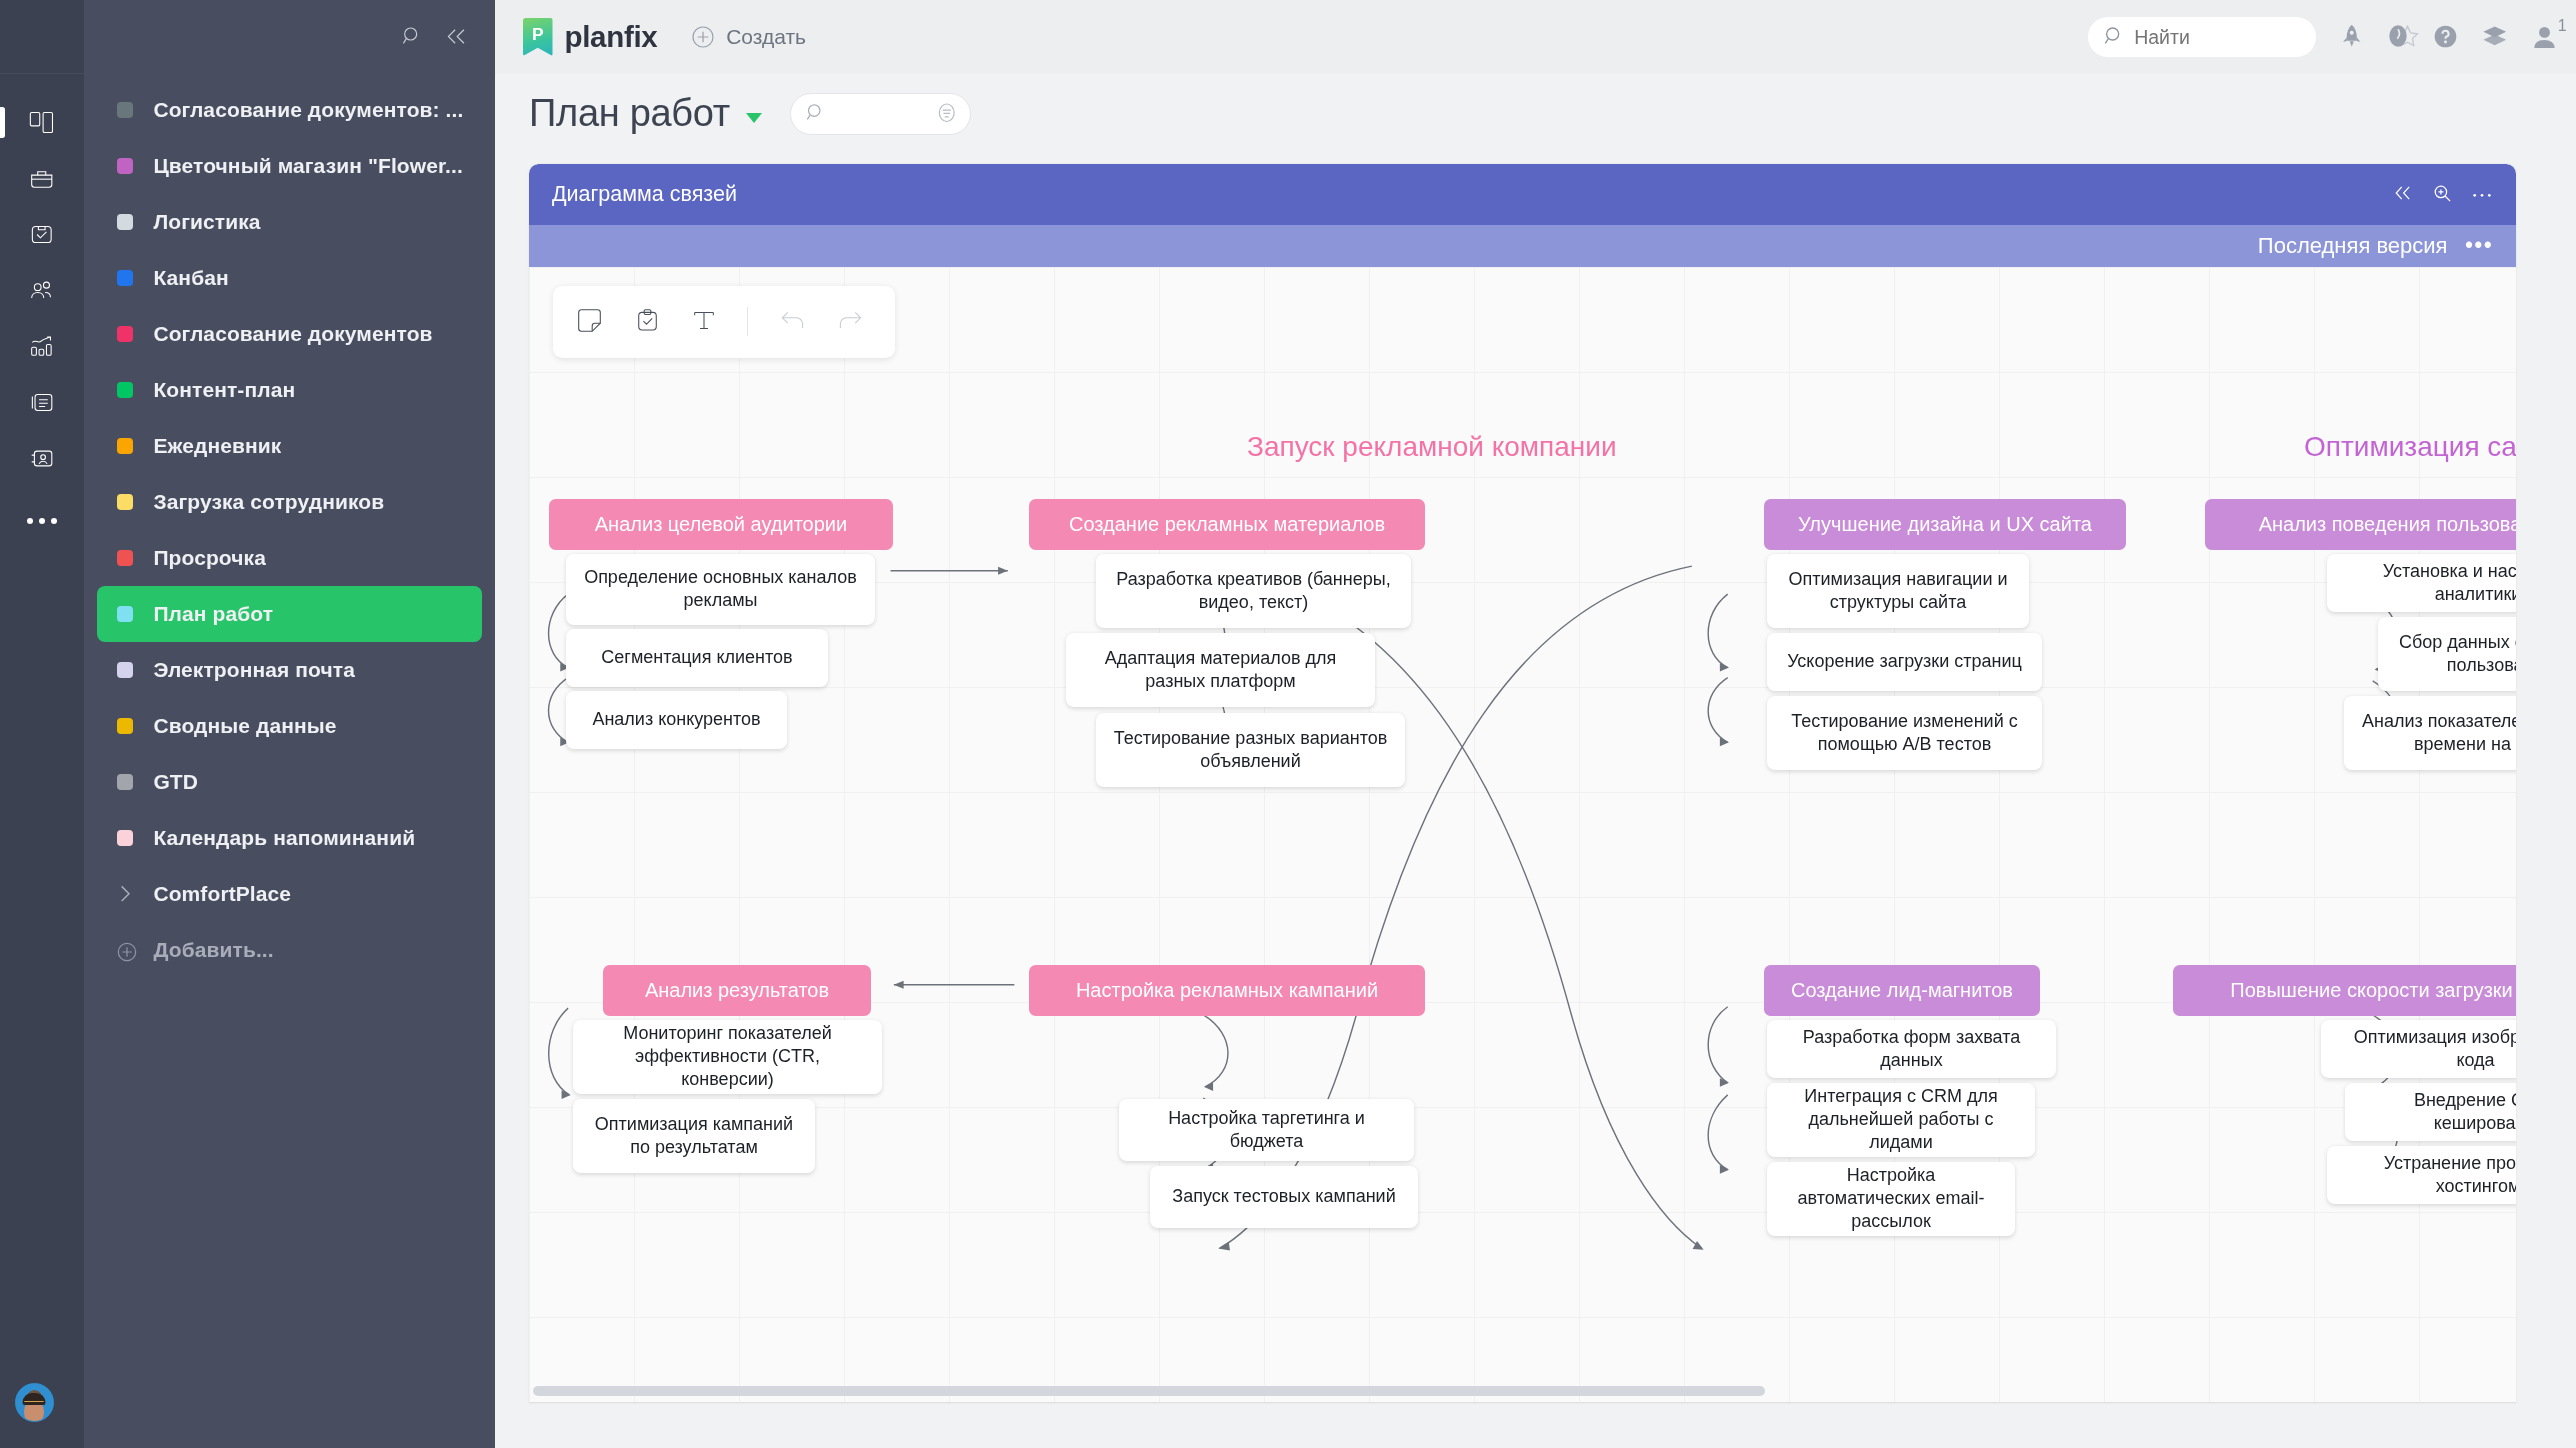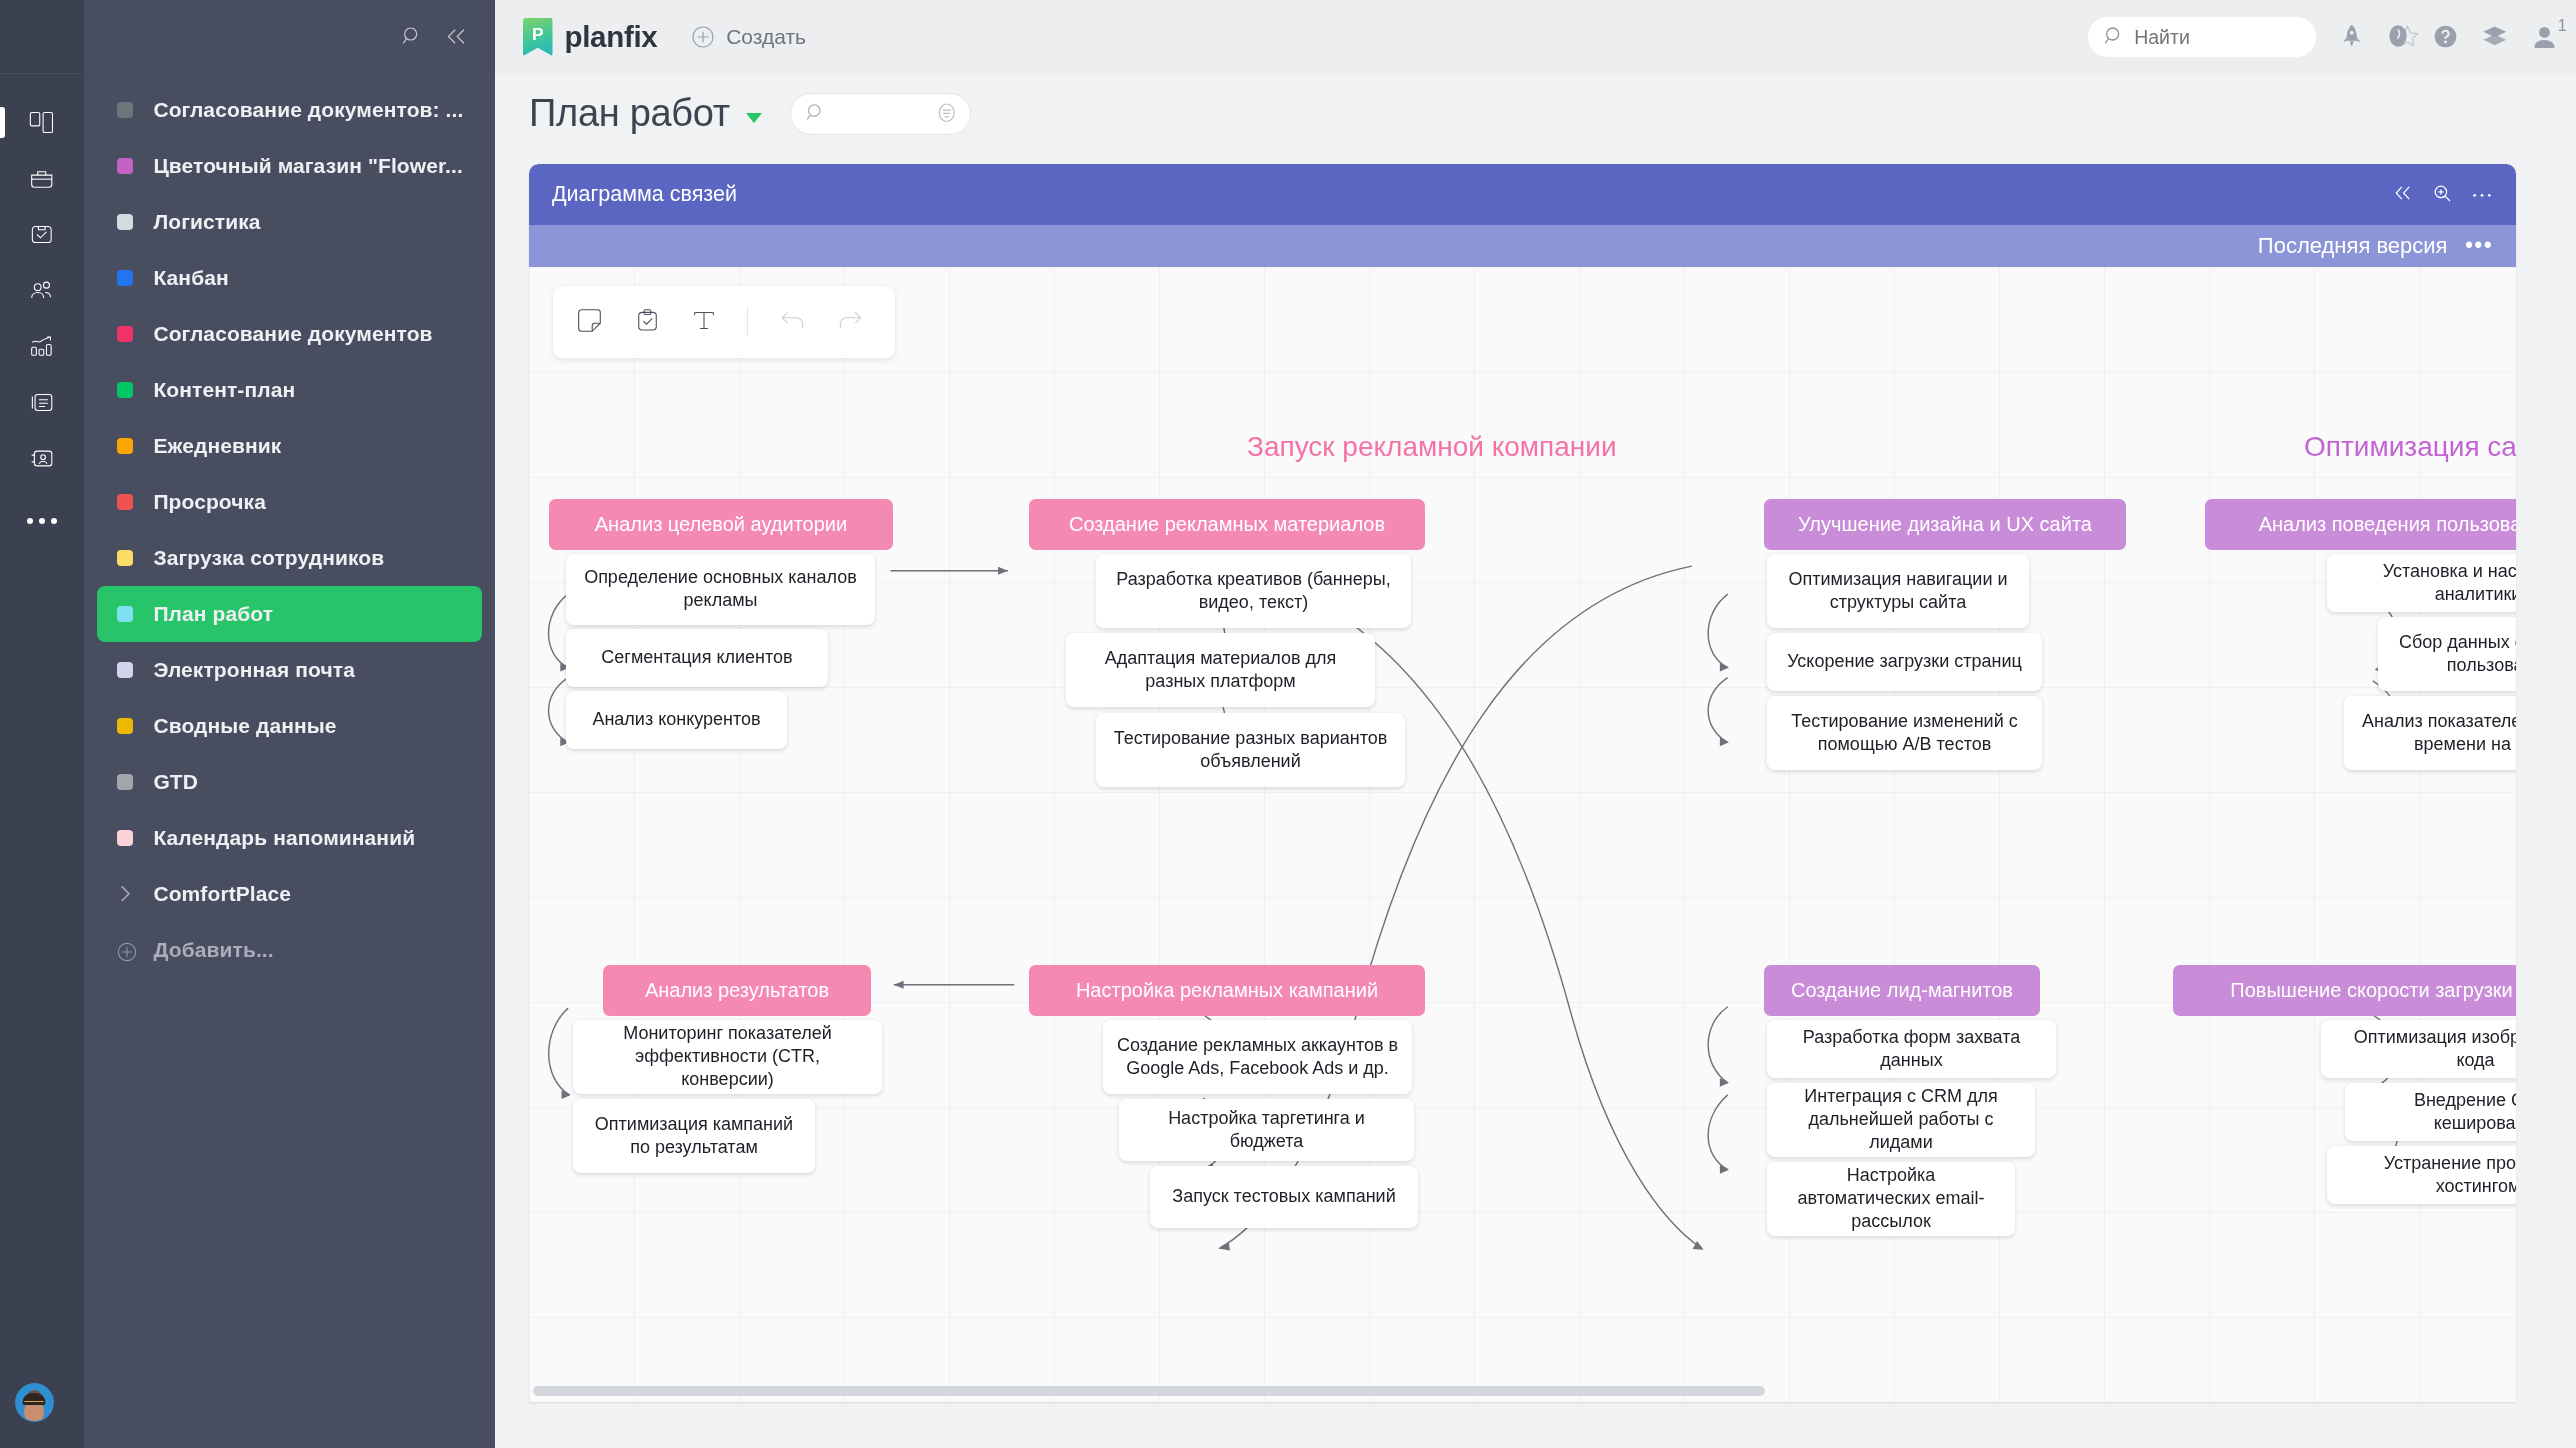--- a/index.html
+++ b/index.html
@@ -329,26 +329,26 @@
       </div>
       <div class="sb-item">
         <span class="sb-swatch" style="background:#00c763"></span>
         <span class="sb-label">Контент-план</span>
       </div>
       <div class="sb-item">
         <span class="sb-swatch" style="background:#fba500"></span>
         <span class="sb-label">Ежедневник</span>
       </div>
       <div class="sb-item">
+        <span class="sb-swatch" style="background:#fbdc64"></span>
+        <span class="sb-label">Загрузка сотрудников</span>
+      </div>
+      <div class="sb-item">
         <span class="sb-swatch" style="background:#f05251"></span>
         <span class="sb-label">Просрочка</span>
-      </div>
-      <div class="sb-item">
-        <span class="sb-swatch" style="background:#fbdc64"></span>
-        <span class="sb-label">Загрузка сотрудников</span>
       </div>
       <div class="sb-item active">
         <span class="sb-swatch" style="background:#7fe0f2"></span>
         <span class="sb-label">План работ</span>
       </div>
       <div class="sb-item">
         <span class="sb-swatch" style="background:#d4d2ec"></span>
         <span class="sb-label">Электронная почта</span>
       </div>
       <div class="sb-item">
@@ -608,21 +608,20 @@
         <div class="node" style="left:500px; top:232px; width:396px; height:51px; background:#f48ab3;">Создание рекламных материалов</div>
         <div class="leaf" style="left:567px; top:287px; width:315px; height:74px;">Разработка креативов (баннеры, видео, текст)</div>
         <div class="leaf" style="left:537px; top:366px; width:309px; height:74px;">Адаптация материалов для разных платформ</div>
         <div class="leaf" style="left:567px; top:446px; width:309px; height:74px;">Тестирование разных вариантов объявлений</div>
 
         <div class="node" style="left:74px; top:698px; width:268px; height:51px; background:#f48ab3;">Анализ результатов</div>
         <div class="leaf" style="left:44px;  top:753px; width:309px; height:74px;">Мониторинг показателей эффективности (CTR, конверсии)</div>
         <div class="leaf" style="left:44px;  top:832px; width:242px; height:74px;">Оптимизация кампаний по результатам</div>
 
         <div class="node" style="left:500px; top:698px; width:396px; height:51px; background:#f48ab3;">Настройка рекламных кампаний</div>
-        <div class="leaf" style="left:574px; top:753px; width:309px; height:74px;">Создание рекламных аккаунтов в Google Ads, Facebook Ads и др.</div>
         <div class="leaf" style="left:590px; top:832px; width:295px; height:62px;">Настройка таргетинга и бюджета</div>
         <div class="leaf" style="left:621px; top:899px; width:268px; height:62px;">Запуск тестовых кампаний</div>
 
         <div class="node" style="left:1235px; top:232px; width:362px; height:51px; background:#c98cd8;">Улучшение дизайна и UX сайта</div>
         <div class="leaf" style="left:1238px; top:287px; width:262px; height:74px;">Оптимизация навигации и структуры сайта</div>
         <div class="leaf" style="left:1238px; top:366px; width:275px; height:58px;">Ускорение загрузки страниц</div>
         <div class="leaf" style="left:1238px; top:429px; width:275px; height:74px;">Тестирование изменений с помощью A/B тестов</div>
 
         <div class="node" style="left:1676px; top:232px; width:423px; height:51px; background:#c98cd8;">Анализ поведения пользователей</div>
         <div class="leaf" style="left:1798px; top:287px; width:302px; height:58px;">Установка и настройка аналитики</div>

